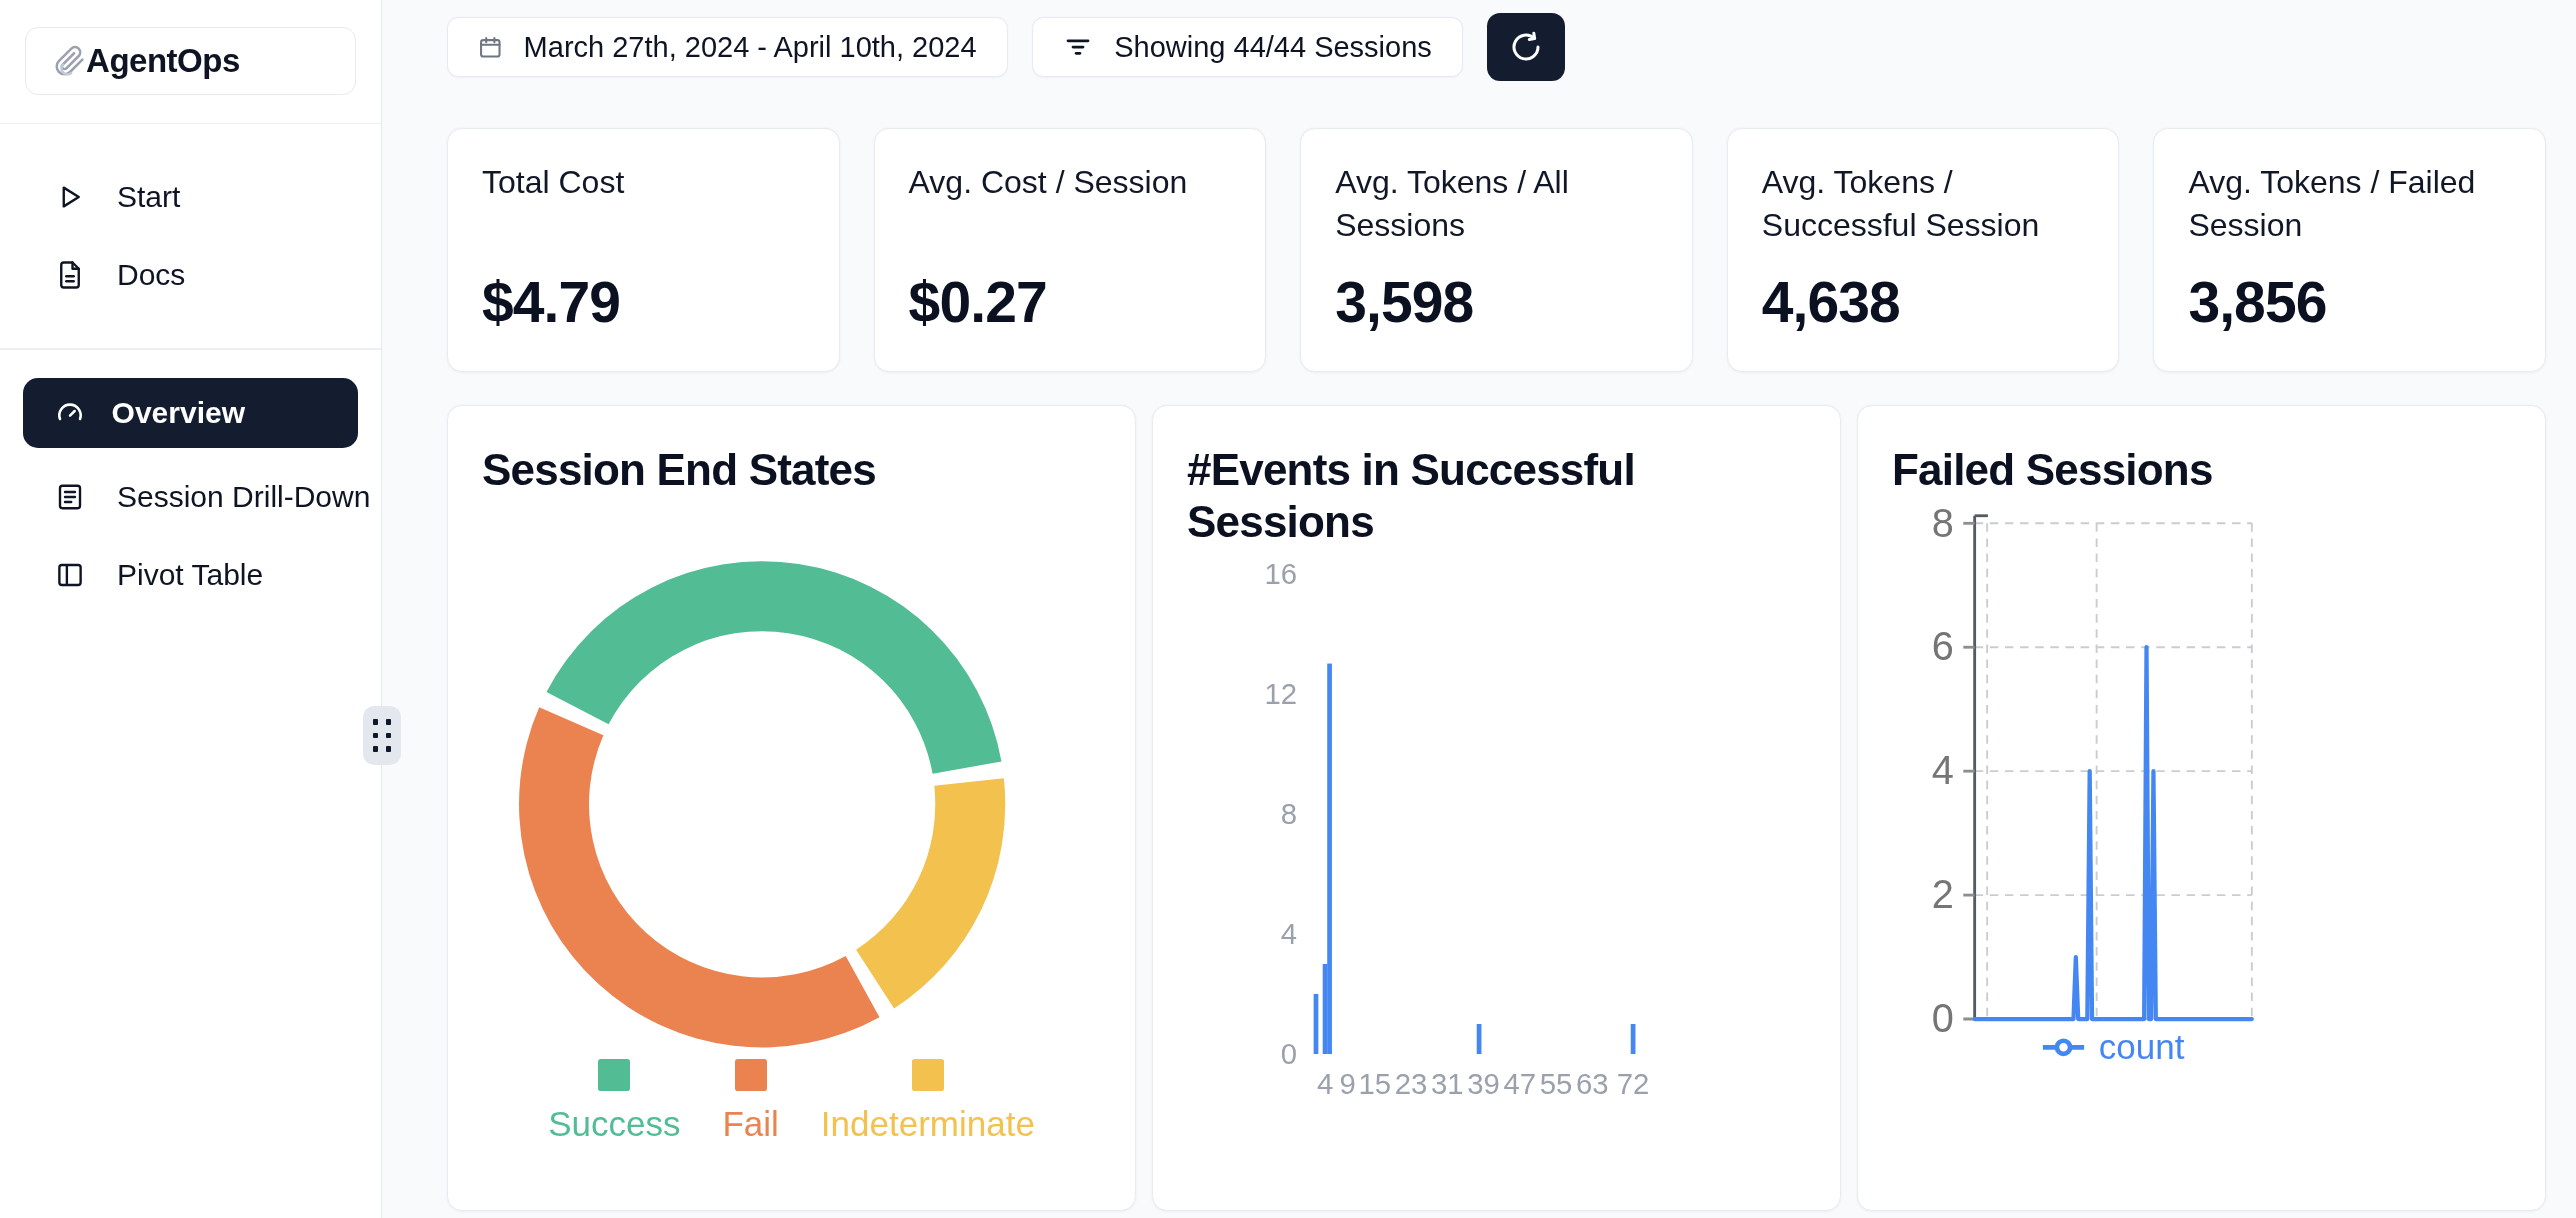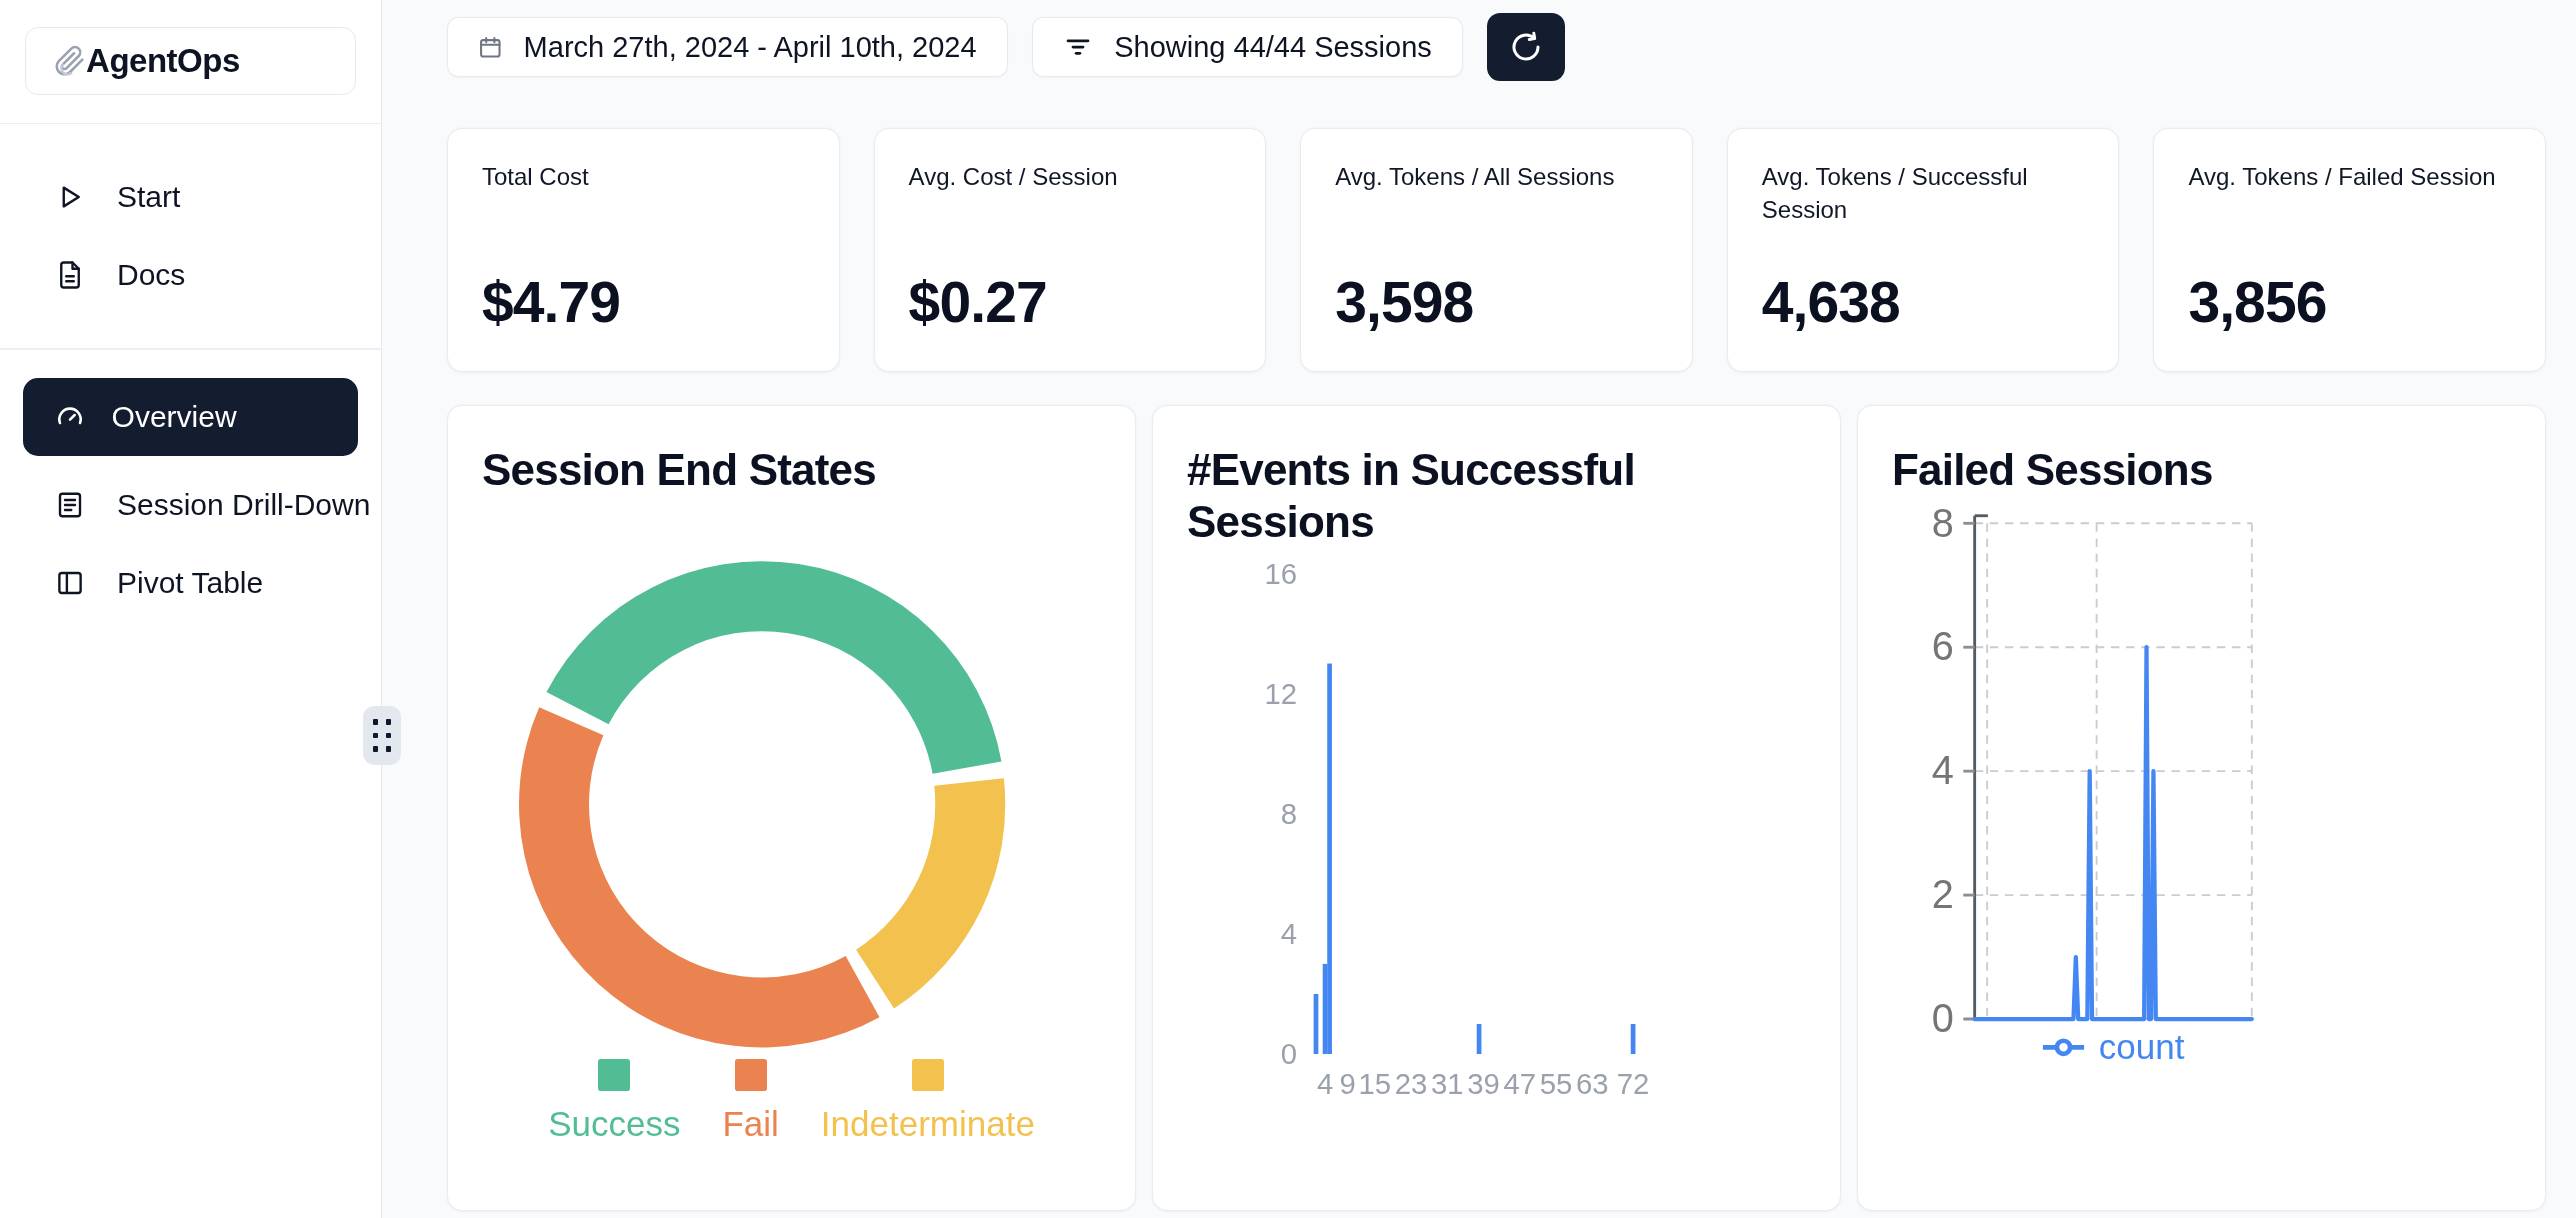--- a/index.html
+++ b/index.html
@@ -11,23 +11,23 @@
              background:#ffffff; border-right:1.9px solid #e6e9f0; }
   .logo-box { margin:26.5px 24.6px 28px 24.6px; height:68px; border:1.9px solid #e6e9f0;
               border-radius:13.2px; display:flex; align-items:center; padding:0 26.5px; }
   .logo-text { font-size:33px; font-weight:700; letter-spacing:-0.5px; }
   .side-sep { height:1.9px; background:#eceff4; }
   .side-links { padding:34px 0; }
   .side-item { display:flex; align-items:center; gap:30px; padding:0 0 0 53px;
                height:78px; font-size:30px; color:#0e1423; cursor:pointer; }
   .side-icon { width:34px; height:34px; display:flex; align-items:center; justify-content:center; flex:0 0 34px; }
   .nav-block { padding:28px 0; }
-  .nav-pill { margin:0 23px 9.5px 23px; height:78px; border-radius:15px; background:#141c30;
+  .nav-pill { margin:0 23px 9.5px 23px; height:70px; border-radius:15px; background:#141c30;
               color:#ffffff; display:flex; align-items:center; gap:24.6px; padding-left:30px;
-              font-size:30px; cursor:pointer; }
+              font-size:30px; cursor:pointer;font-weight:bold; }
   .drag-handle { position:absolute; left:363px; top:706px; width:38px; height:59px;
                  background:#e3e8ef; border-radius:11.4px; display:flex; align-items:center;
                  justify-content:center; cursor:col-resize; z-index:5; }
   .dots { display:grid; grid-template-columns:5.7px 5.7px; grid-auto-rows:5.7px; gap:7.6px; }
   .dots span { width:5.7px; height:5.7px; background:#10192c; border-radius:0.9px; }
 
   
   .main { position:absolute; left:384px; top:0; right:0; bottom:0; background:#f8fafc;
           padding:13.2px 30px 0 63px; }
   .topbar { display:flex; align-items:center; gap:24.6px; }
@@ -35,21 +35,21 @@
               display:flex; align-items:center; gap:21px; padding:0 30px; font-size:29px;
               color:#0e1423; cursor:pointer; box-shadow:0 0.9px 1.9px rgba(15,23,42,0.04); }
   .icon-btn { width:78px; height:68px; background:#141c30; border-radius:13.2px; display:flex;
               align-items:center; justify-content:center; cursor:pointer; }
 
   
   .stats-row { display:flex; gap:34px; margin-top:47px; }
   .stat-card { position:relative; flex:1; height:244px; background:#ffffff;
                border:1.9px solid #e8ebf1; border-radius:15px;
                box-shadow:0 0.9px 2.8px rgba(15,23,42,0.05); }
-  .stat-label { position:absolute; left:34px; right:28px; top:32px; font-size:24px;
+  .stat-label { position:absolute; left:34px; right:28px; top:32px; font-size:32px;
                 line-height:1.35; color:#101726; }
   .stat-value { position:absolute; left:34px; top:140px; font-size:57px; font-weight:700;
                 letter-spacing:-0.9px; color:#0b1120; }
 
   
   .charts-row { display:flex; gap:16px; margin-top:33px; }
   .chart-card { position:relative; flex:1; height:806px; background:#ffffff;
                 border:1.9px solid #e8ebf1; border-radius:15px; overflow:hidden;
                 box-shadow:0 0.9px 2.8px rgba(15,23,42,0.05); }
   .chart-title { position:absolute; left:34px; top:38px; right:38px; font-size:44px;

